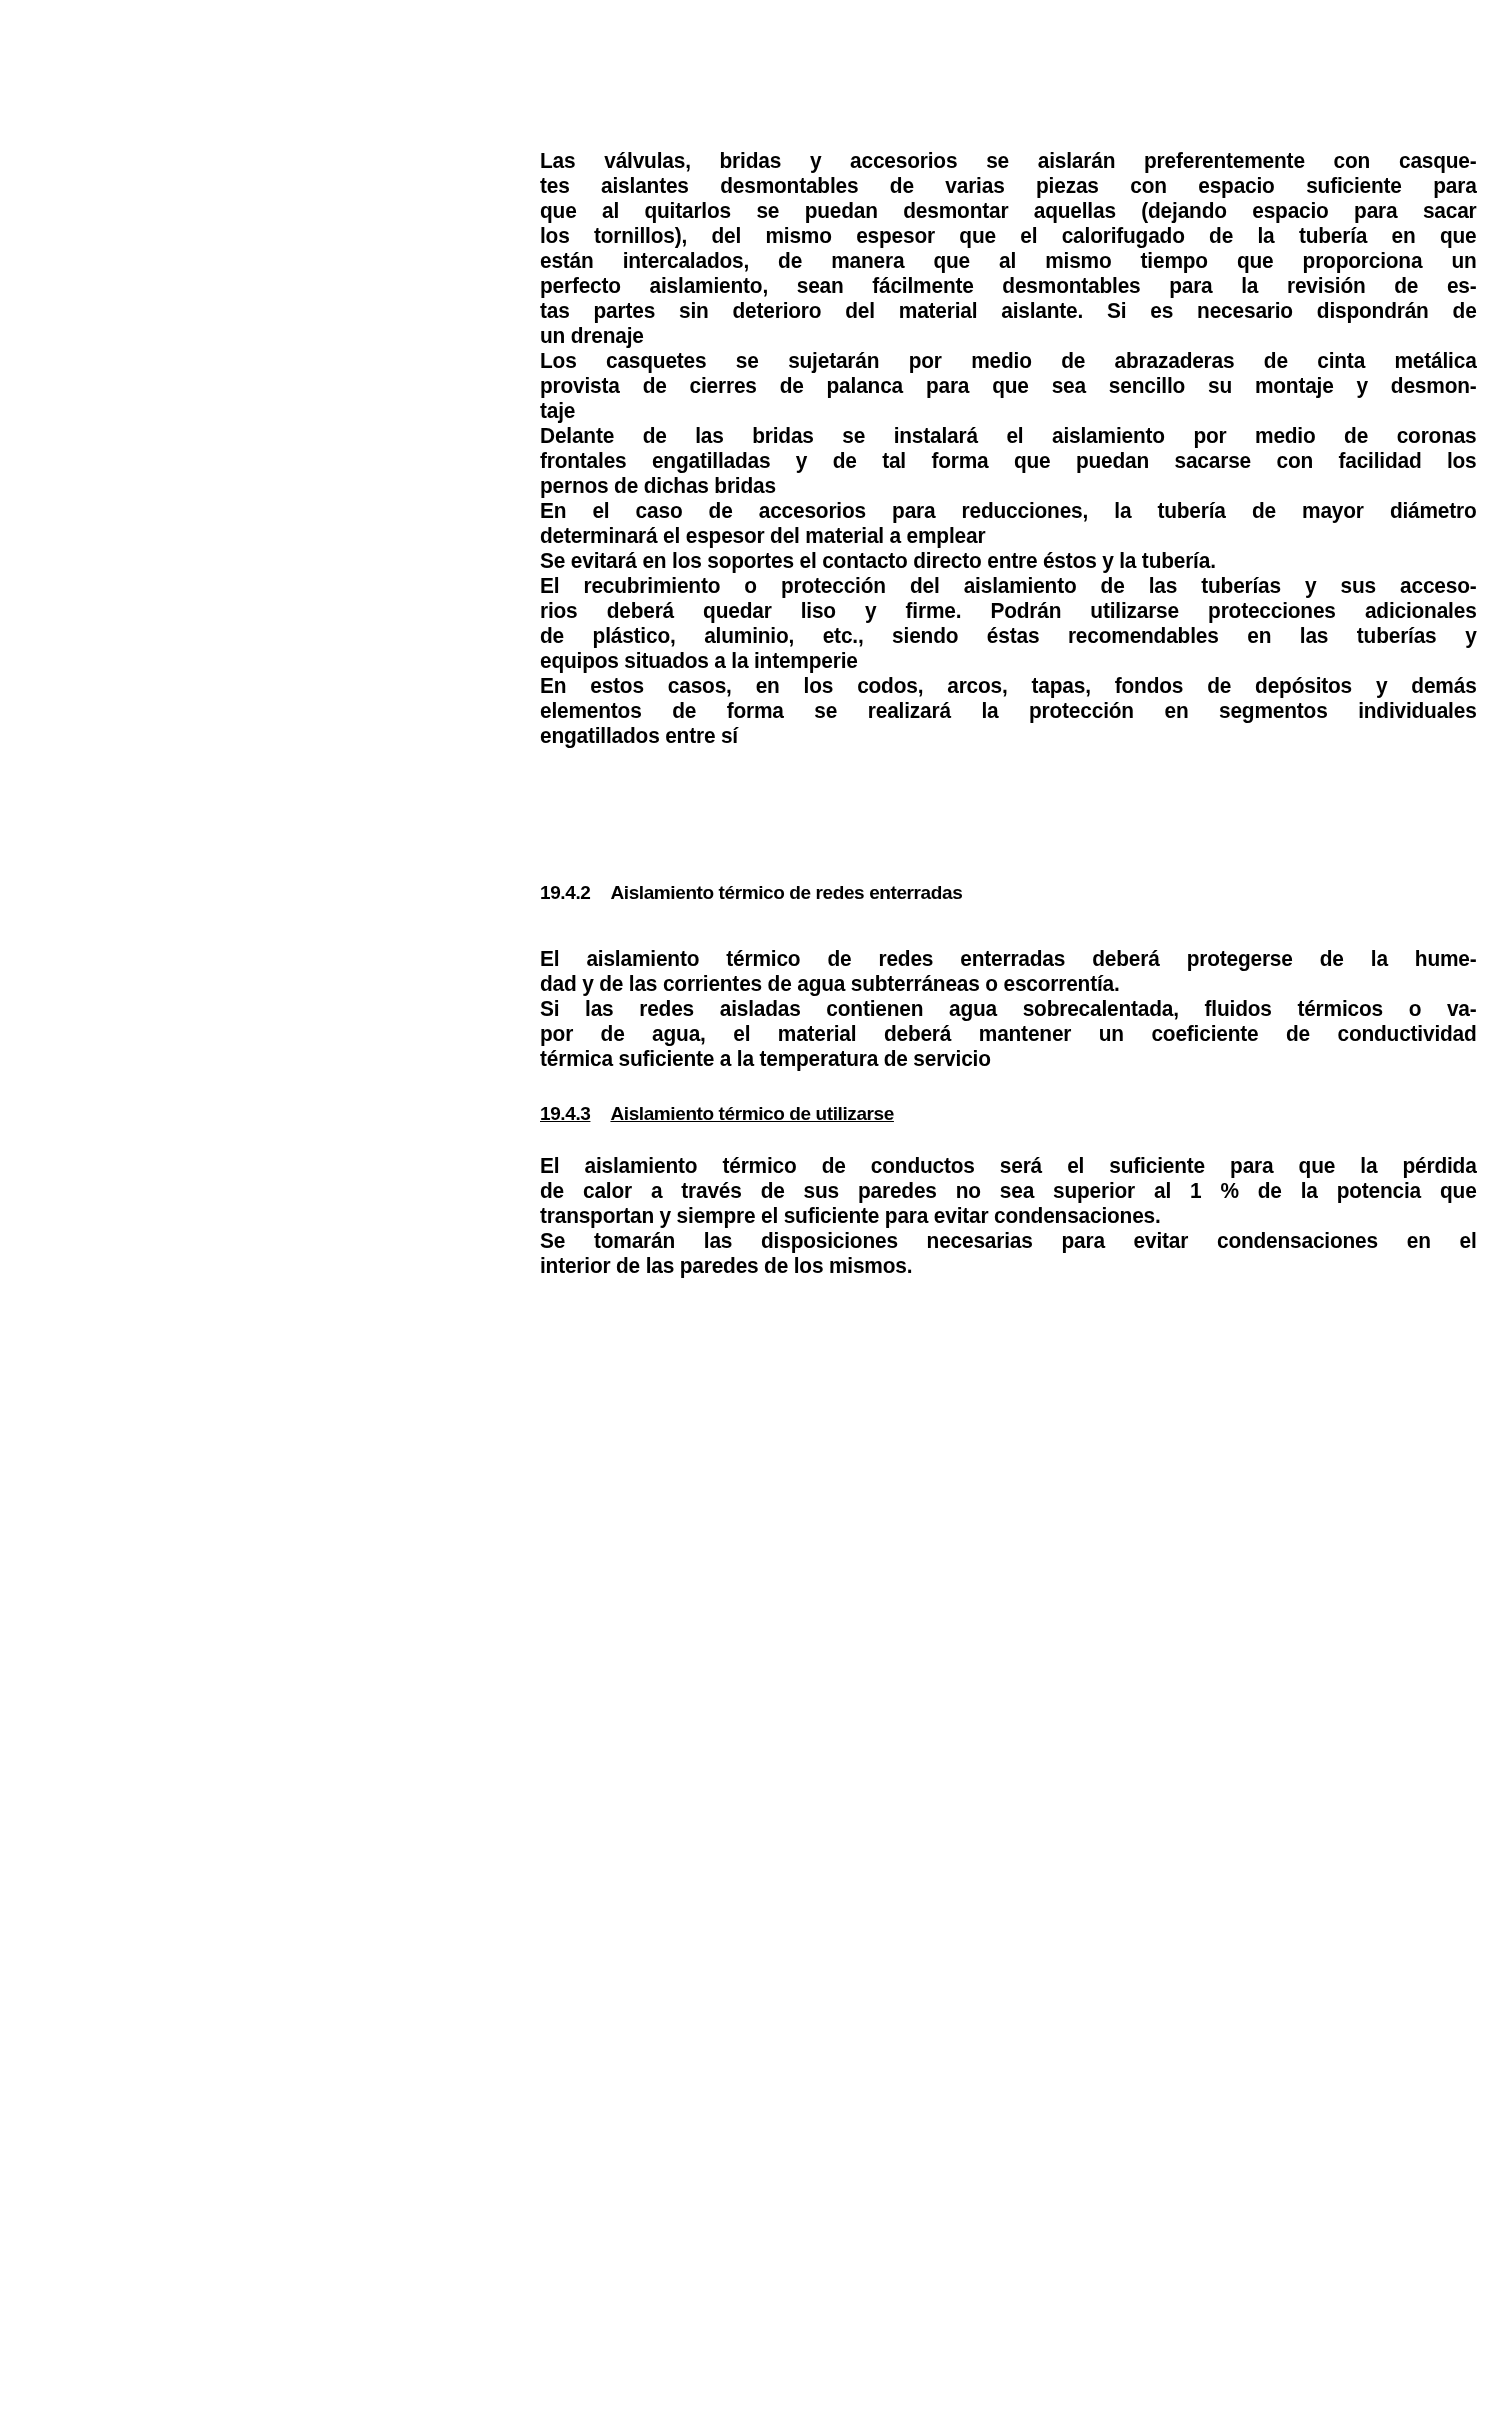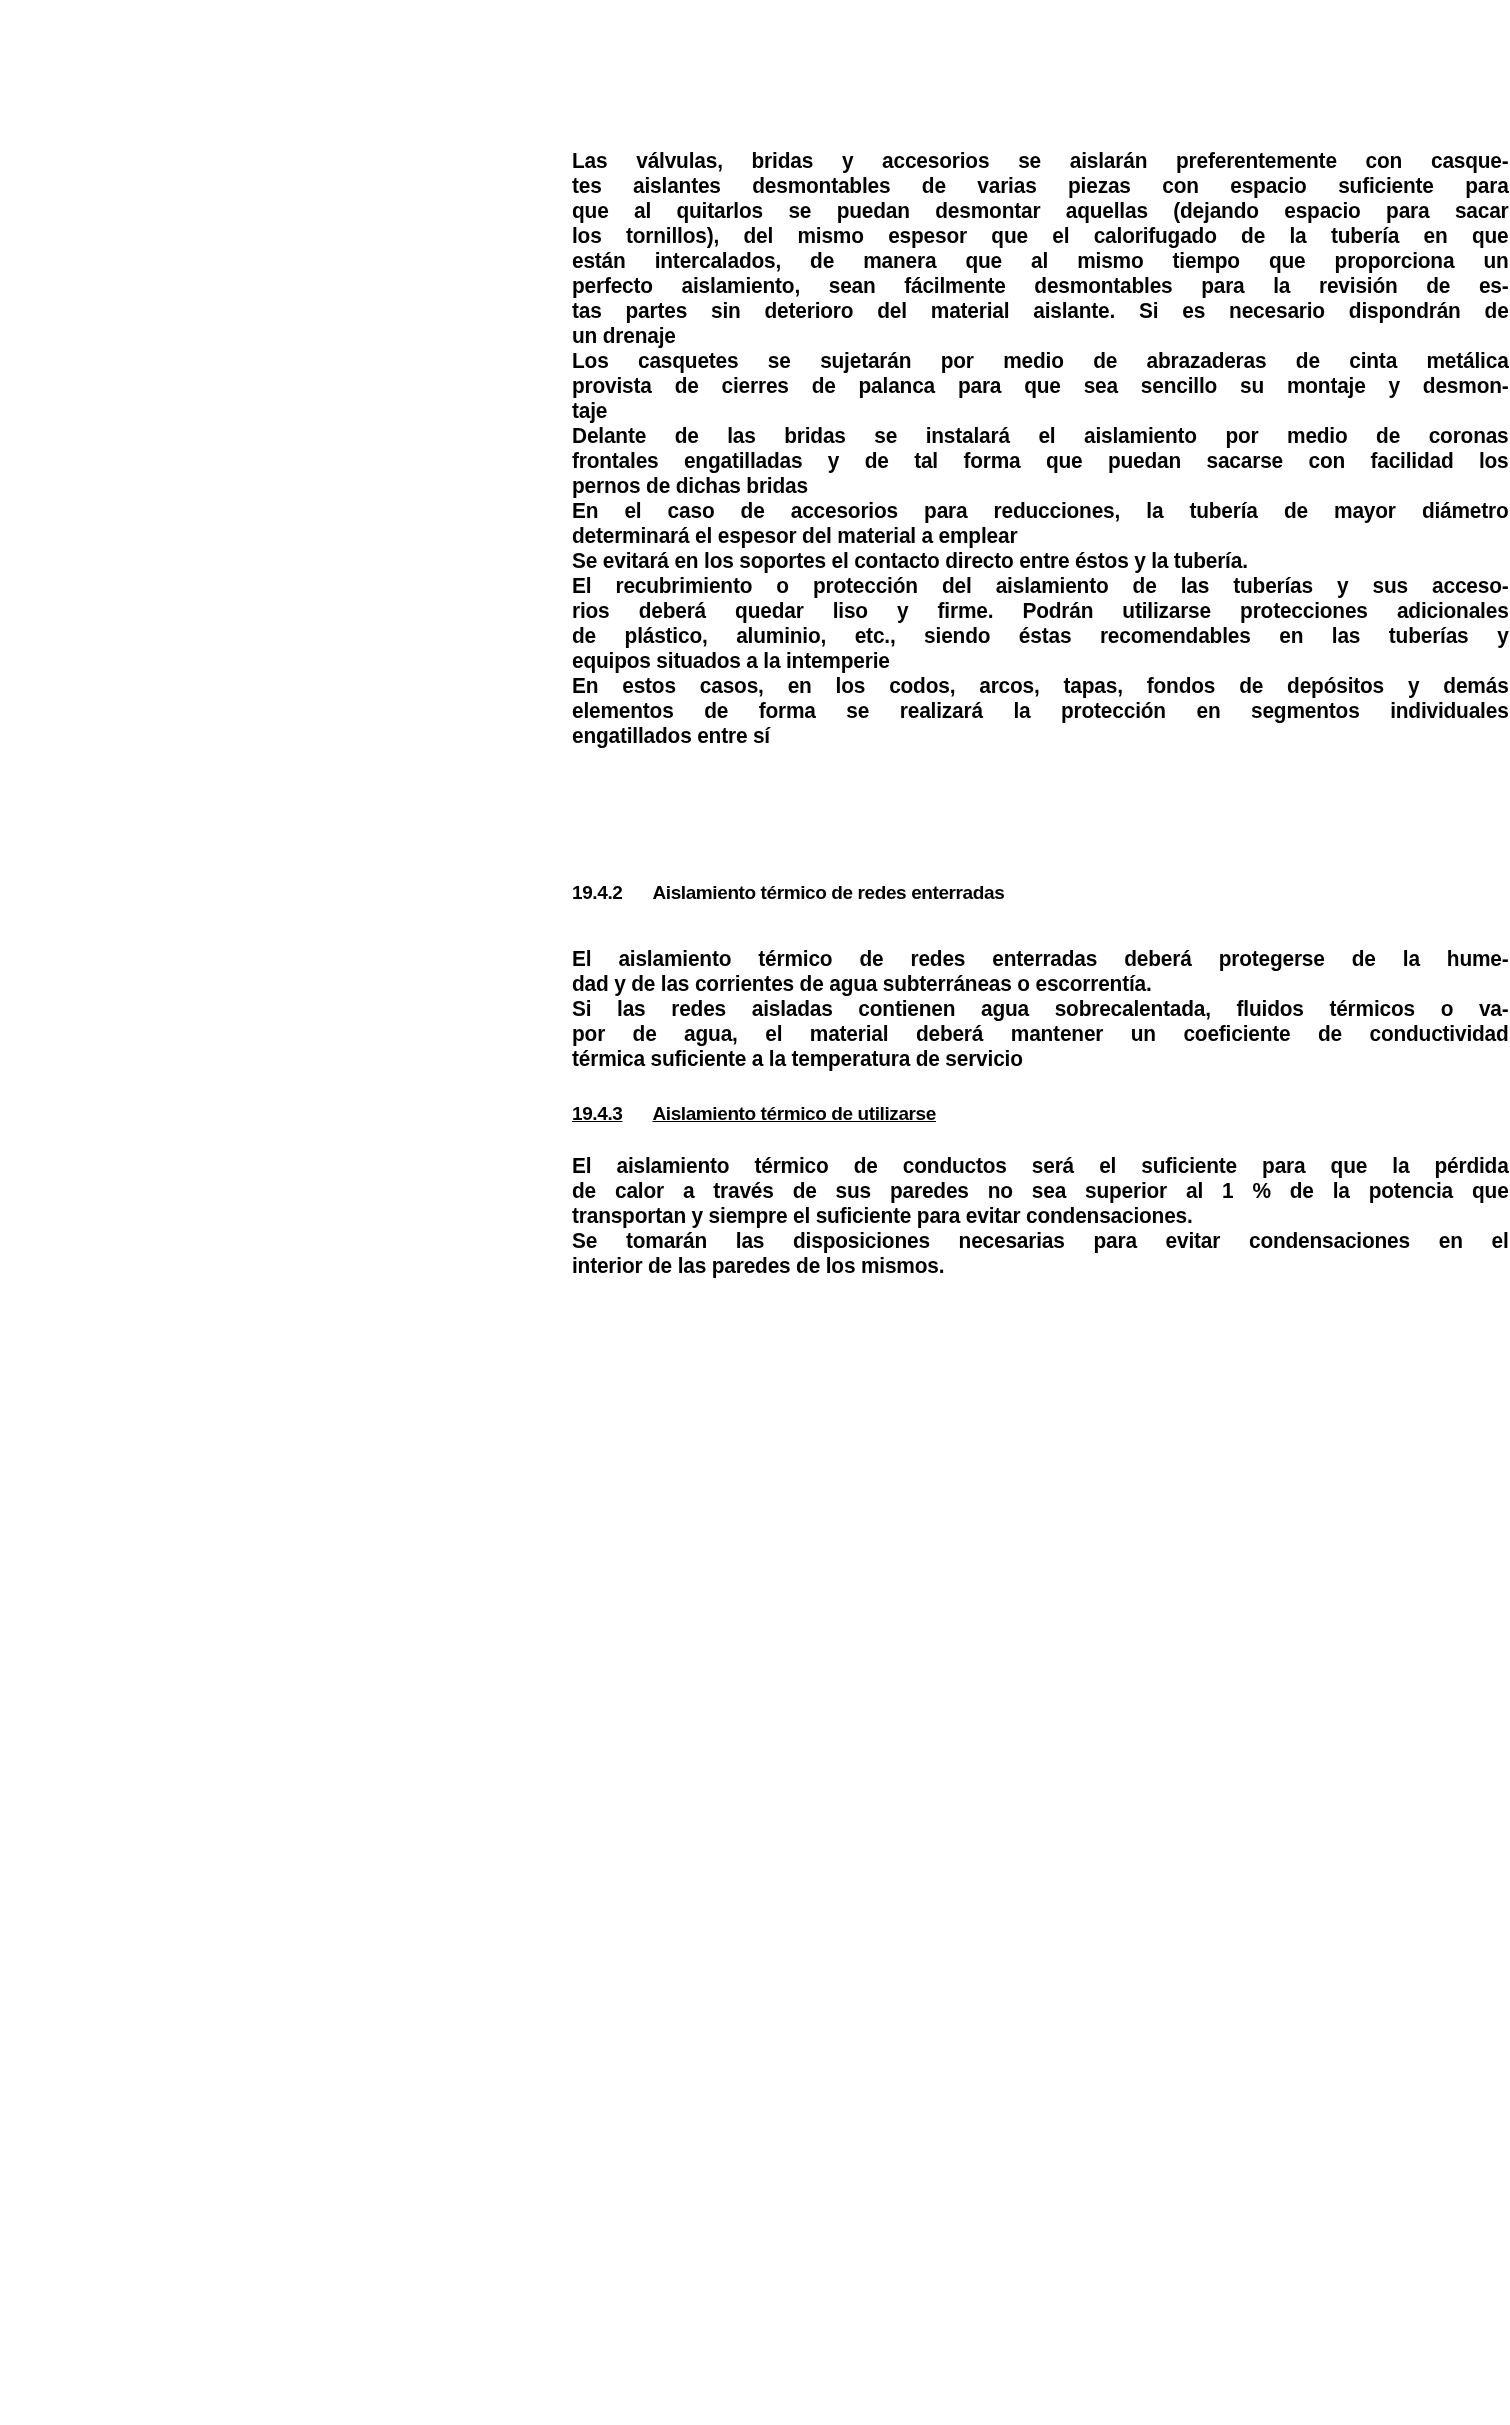--- a/index.html
+++ b/index.html
@@ -41,25 +41,25 @@
       text-align-last: left;
     }
     .section-heading {
       font-family: "Liberation Sans", "DejaVu Sans", sans-serif;
       font-size: 19px;
       font-weight: bold;
       line-height: 22.7px;
       margin: 0;
       letter-spacing: -0.4px;
       display: flex;
-      gap: 30px;
+      gap: 20px;
     }
     .heading-number { display: inline-block; }
     .heading-title { display: inline-block; text-align: right; }
-    .section { position: absolute; left: 0; width: 936px; margin-left: 32px; }
+    .section { position: absolute; left: 0; width: 936px; }
     #sec1 { top: 0px; }
     #h2 { top: 719px; }
     #sec2 { top: 798px; }
     #h3 { top: 940px; text-decoration: underline; }
     #sec3 { top: 1005px; }
   </style>
 </head>
 <body>
 
 <main class="page">

